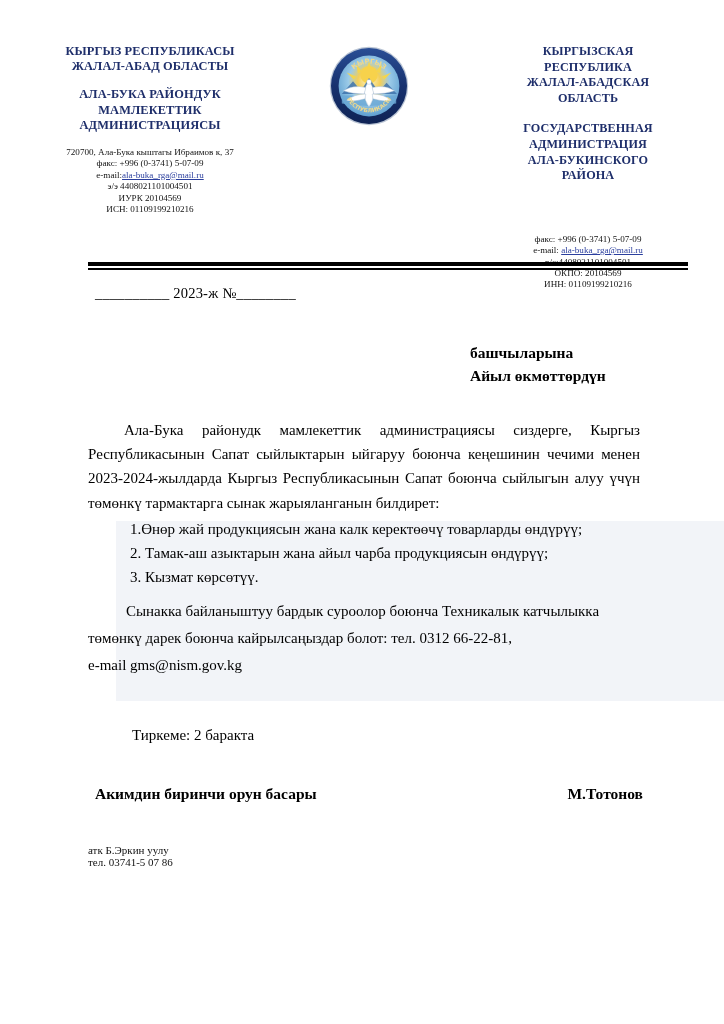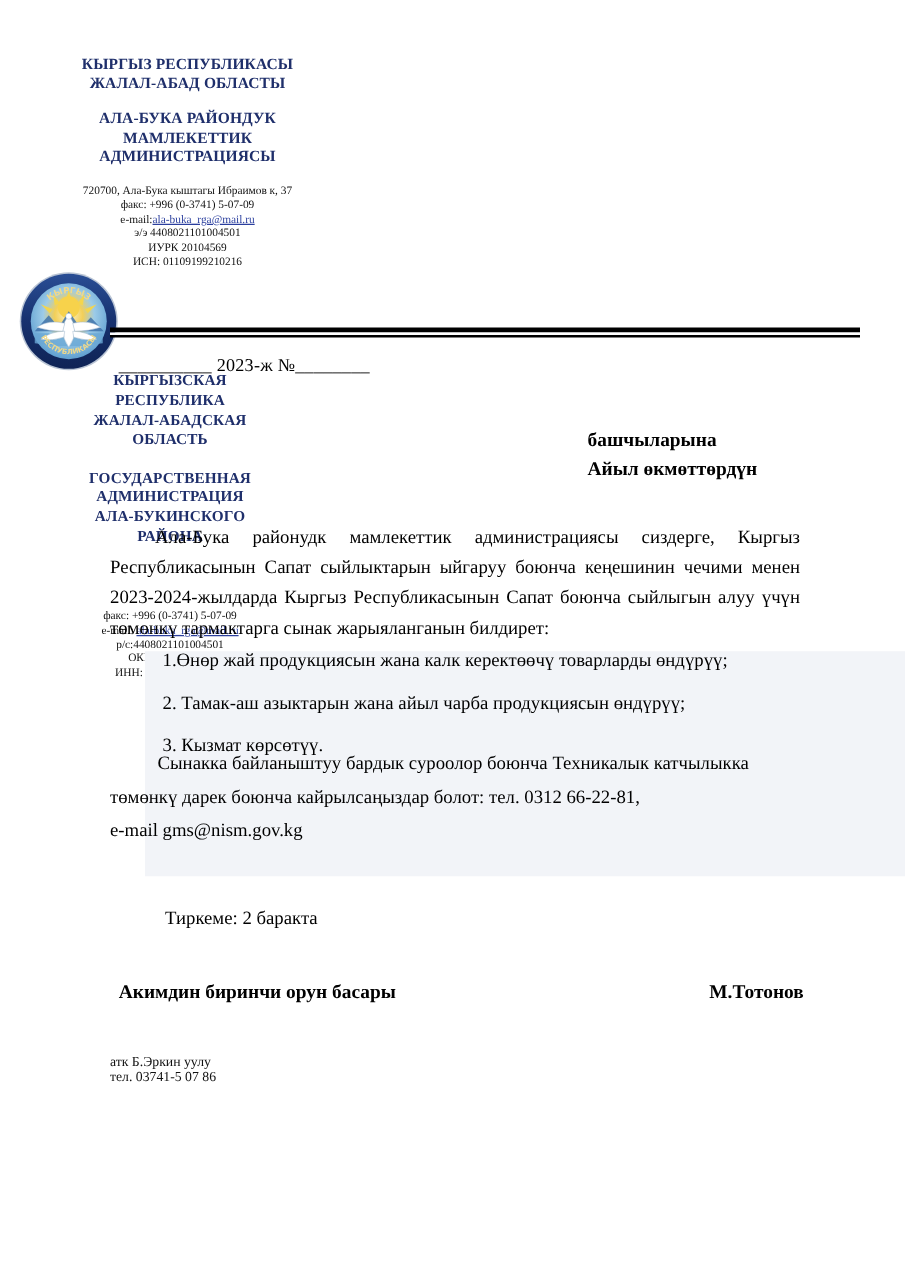--- a/index.html
+++ b/index.html
@@ -23,31 +23,31 @@
     background: #ffffff;
   }
 
   
   .letterhead {
     position: absolute;
     top: 44px;
     left: 0;
     width: 724px;
     display: flex;
-    flex-direction: column;
+    flex-direction: row;
     align-items: flex-start;
     justify-content: space-between;
   }
 
   .lh-col {
     width: 272px;
     text-align: center;
   }
   .lh-col.left { padding-left: 14px; }
-  .lh-col.right { padding-right: 12px; }
+  .lh-col.right { }
 
   .org-title {
     color: #1f2f6b;
     font-family: "Liberation Serif", serif;
     font-weight: bold;
     font-size: 12.4px;
     line-height: 15.2px;
     letter-spacing: 0.1px;
   }
   .org-title.block2 { margin-top: 13px; }
@@ -147,21 +147,21 @@
     margin: 0;
   }
 
   .list-item {
     font-size: 15px;
     line-height: 24px;
     margin: 0;
     padding-left: 42px;
   }
   .list-item.first { margin-top: 2px; }
-  .list-item.spaced { margin-top: 10px; }
+  .list-item.spaced { }
 
   .para2 {
     position: absolute;
     left: 88px;
     top: 598px;
     width: 560px;
     font-size: 15px;
     line-height: 27px;
     margin: 0;
   }

